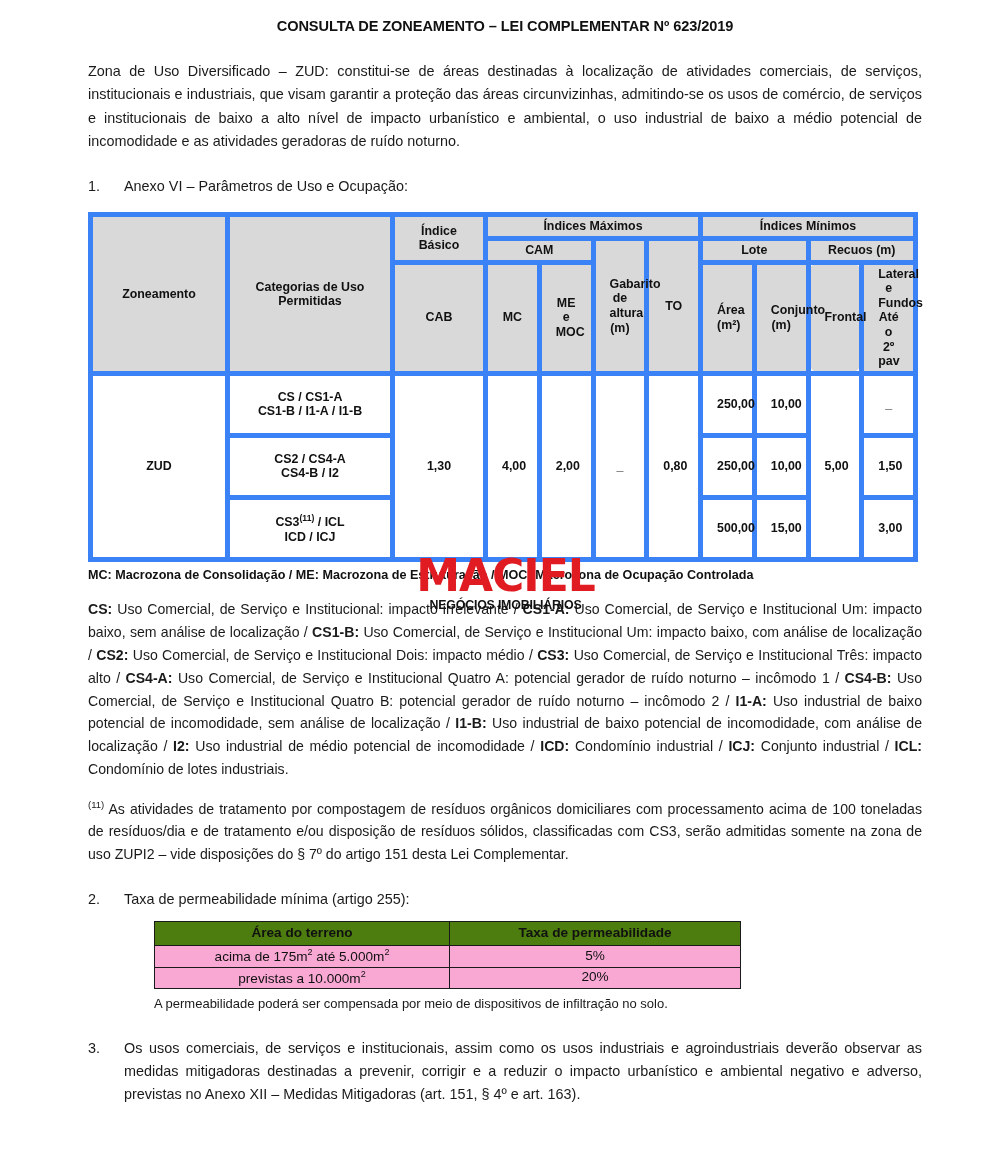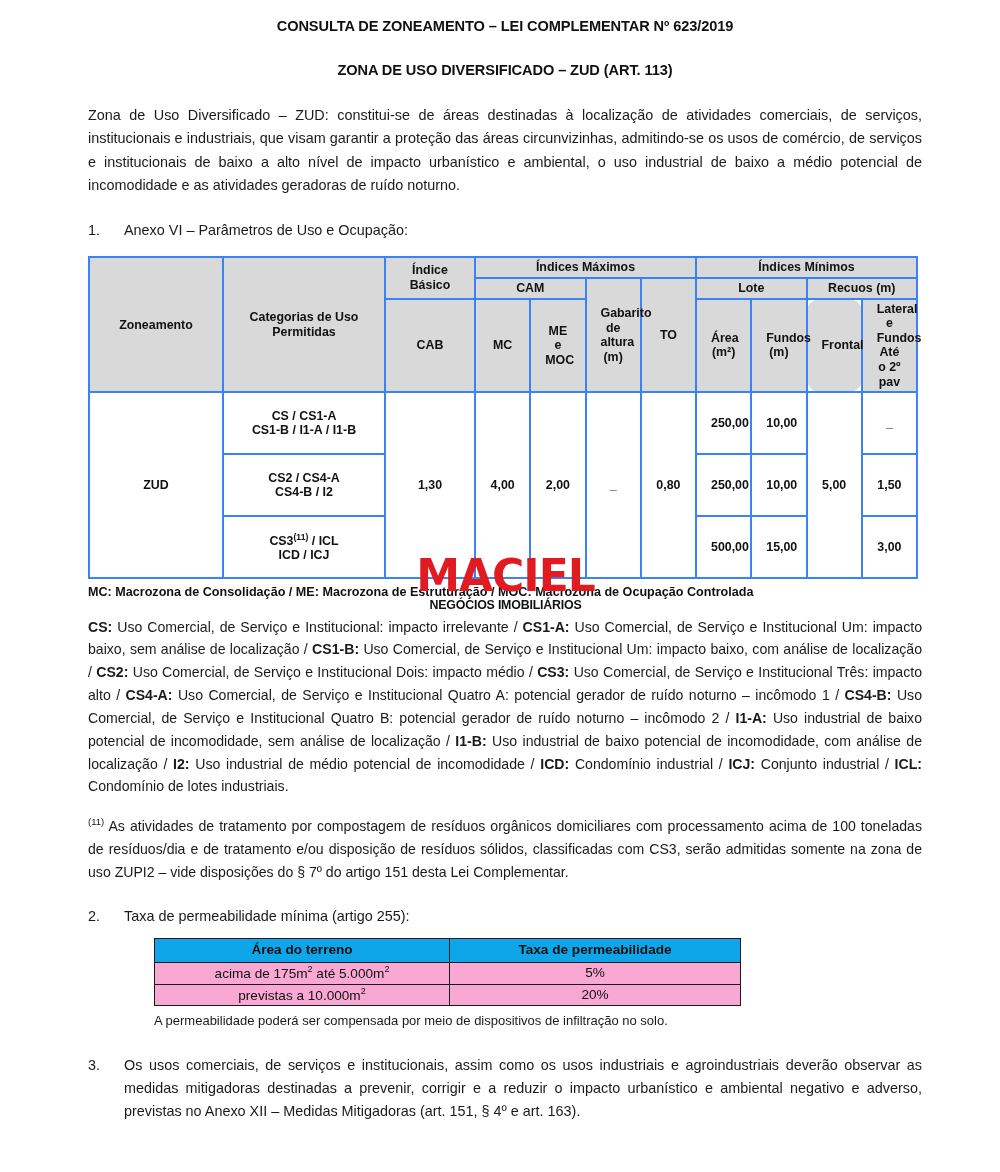--- a/index.html
+++ b/index.html
@@ -74,21 +74,21 @@
   
   table.params {
     border-collapse: collapse;
     width: 830px;
     margin: 14px 0 0 0;
     table-layout: fixed;
     font-size: 12.4px;
   }
   table.params th,
   table.params td {
-    border: 2px solid #3b82f6;
+    border: 5px solid #3b82f6;
     text-align: center;
     vertical-align: middle;
     padding: 2px 14px;
     line-height: 1.18;
   }
   table.params thead th {
     background: #d9d9d9;
     font-weight: bold;
     color: #111;
   }
@@ -151,21 +151,21 @@
   }
   table.perm th,
   table.perm td {
     border: 1px solid #1a1a1a;
     text-align: center;
     padding: 1px 2px;
     line-height: 1.25;
     color: #111;
   }
   table.perm thead th {
-    background: #0ea5e9;
+    background: #4d7c0f;
     font-weight: bold;
     padding: 3px 2px;
   }
   table.perm tbody td {
     background: #f9a8d4;
     font-weight: normal;
   }
   .pc-a { width: 290px; }
   .pc-b { width: 286px; }
   table.perm sup { font-size: 9px; vertical-align: super; }
@@ -203,21 +203,20 @@
     margin-top: 2px;
   }
 </style>
 </head>
 <body>
 
 <div class="page">
   <div class="inner">
 
     <div class="doc-title">CONSULTA DE ZONEAMENTO – LEI COMPLEMENTAR Nº 623/2019</div>
-    <div class="doc-subtitle">ZONA DE USO DIVERSIFICADO – ZUD (ART. 113)</div>
 
     <p class="para"><b>Zona de Uso Diversificado – ZUD</b><span>: constitui-se de áreas destinadas à localização de atividades comerciais, de serviços, institucionais e industriais, que visam garantir a proteção das áreas circunvizinhas, admitindo-se os usos de comércio, de serviços e institucionais de baixo a alto nível de impacto urbanístico e ambiental, o uso industrial de baixo a médio potencial de incomodidade e as atividades geradoras de ruído noturno.</span></p>
 
     <div class="num-item">
       <span class="num">1.</span>
       <span class="body">Anexo VI – Parâmetros de Uso e Ocupação:</span>
     </div>
 
     <table class="params">
       <thead>
@@ -233,21 +232,21 @@
           <th class="h-gab" rowspan="2">Gabarito de altura (m)</th>
           <th class="h-to" rowspan="2">TO</th>
           <th colspan="2">Lote</th>
           <th colspan="2">Recuos (m)</th>
         </tr>
         <tr>
           <th class="h-cab" rowspan="2">CAB</th>
           <th class="h-mc" rowspan="2">MC</th>
           <th class="h-memoc" rowspan="2">ME e MOC</th>
           <th class="h-area" rowspan="2">Área (m²)</th>
-          <th class="h-test" rowspan="2">Fundos (m)</th>
+          <th class="h-test" rowspan="2">Conjunto (m)</th>
           <th class="h-front" rowspan="2">Frontal</th>
           <th class="h-lat" rowspan="2">Lateral e Fundos Até o 2º pav</th>
         </tr>
         <tr></tr>
       </thead>
       <tbody>
         <tr class="r-cat">
           <td class="tall" rowspan="3">ZUD</td>
           <td>
             <span>CS / CS1-A</span><br>

